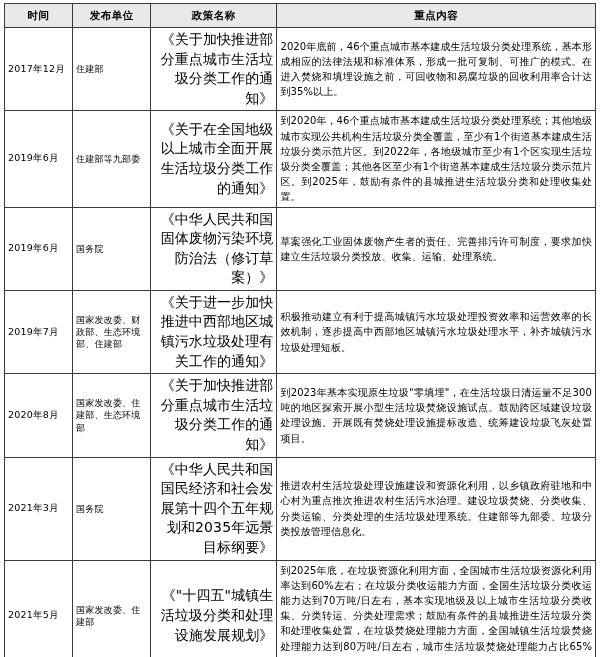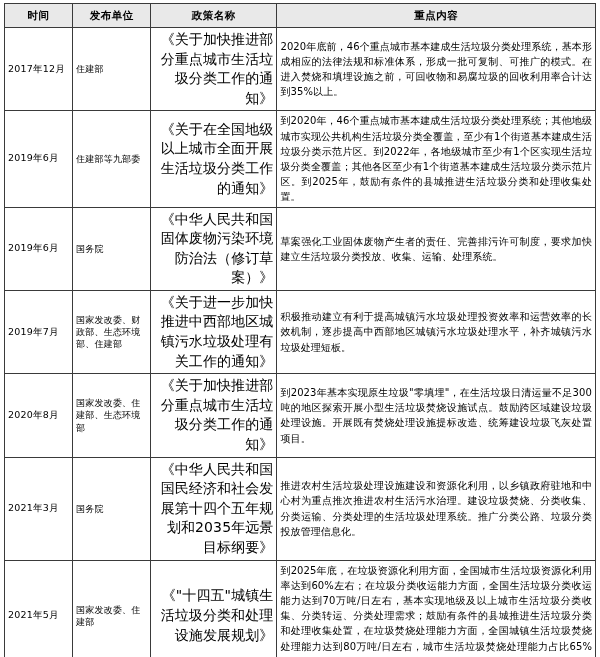--- a/index.html
+++ b/index.html
@@ -117,21 +117,21 @@
       <tr>
         <td class="time">2020年8月</td>
         <td class="org">国家发改委、住建部、生态环境部</td>
         <td class="name">《关于加快推进部分重点城市生活垃圾分类工作的通知》</td>
         <td class="body">到2023年基本实现原生垃圾"零填埋"，在生活垃圾日清运量不足300吨的地区探索开展小型生活垃圾焚烧设施试点。鼓励跨区域建设垃圾处理设施。开展既有焚烧处理设施提标改造、统筹建设垃圾飞灰处置项目。</td>
       </tr>
       <tr>
         <td class="time">2021年3月</td>
         <td class="org">国务院</td>
         <td class="name">《中华人民共和国国民经济和社会发展第十四个五年规划和2035年远景目标纲要》</td>
-        <td class="body">推进农村生活垃圾处理设施建设和资源化利用，以乡镇政府驻地和中心村为重点推次推进农村生活污水治理。建设垃圾焚烧、分类收集、分类运输、分类处理的生活垃圾处理系统。推广分类公路、垃圾分类投放管理信息化。</td>
+        <td class="body">推进农村生活垃圾处理设施建设和资源化利用，以乡镇政府驻地和中心村为重点推次推进农村生活污水治理。建设垃圾焚烧、分类收集、分类运输、分类处理的生活垃圾处理系统。住建部等九部委、垃圾分类投放管理信息化。</td>
       </tr>
       <tr>
         <td class="time">2021年5月</td>
         <td class="org">国家发改委、住建部</td>
         <td class="name">《"十四五"城镇生活垃圾分类和处理设施发展规划》</td>
         <td class="body">到2025年底，在垃圾资源化利用方面，全国城市生活垃圾资源化利用率达到60%左右；在垃圾分类收运能力方面，全国生活垃圾分类收运能力达到70万吨/日左右，基本实现地级及以上城市生活垃圾分类收集、分类转运、分类处理需求；鼓励有条件的县城推进生活垃圾分类和处理收集处置，在垃圾焚烧处理能力方面，全国城镇生活垃圾焚烧处理能力达到80万吨/日左右，城市生活垃圾焚烧处理能力占比65%左右。</td>
       </tr>
     </tbody>
   </table>
 </div>

